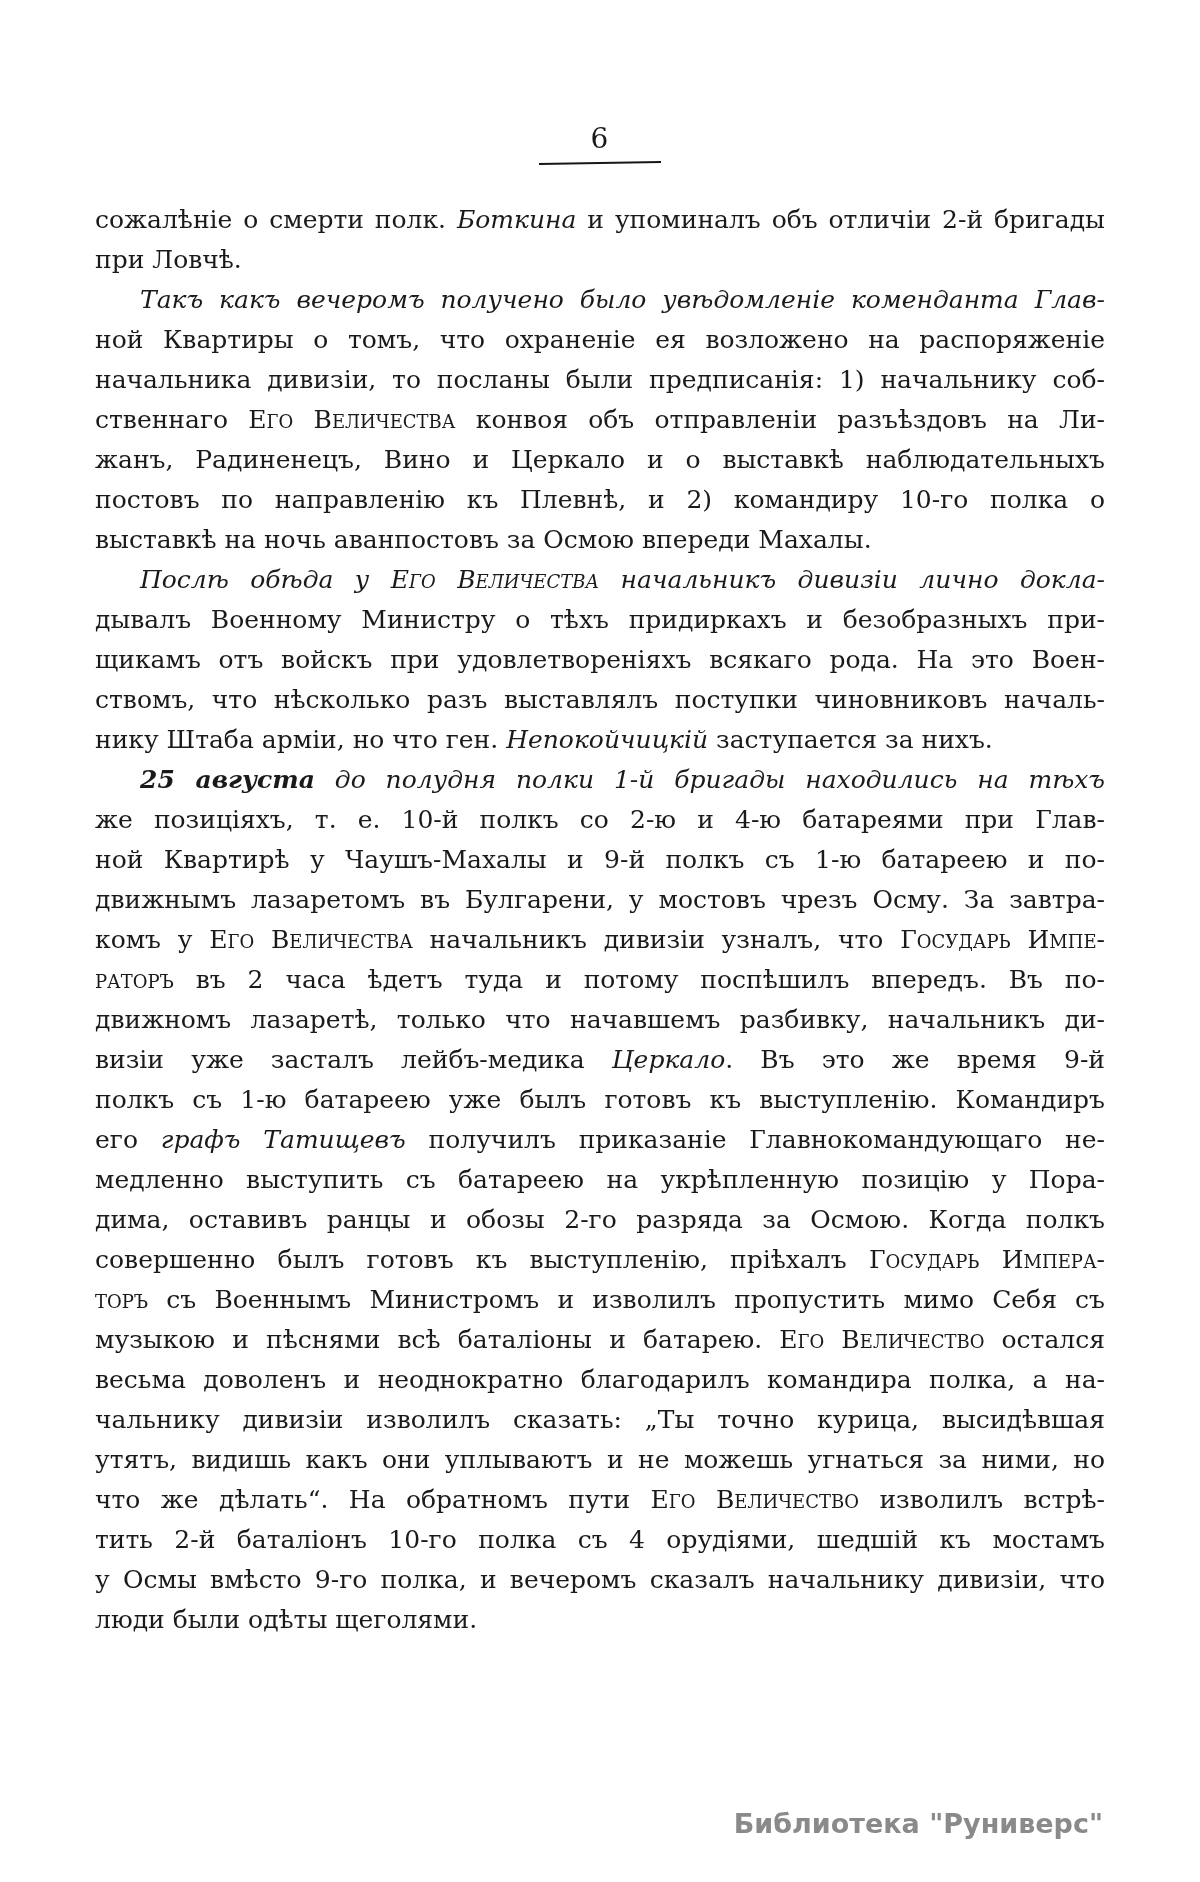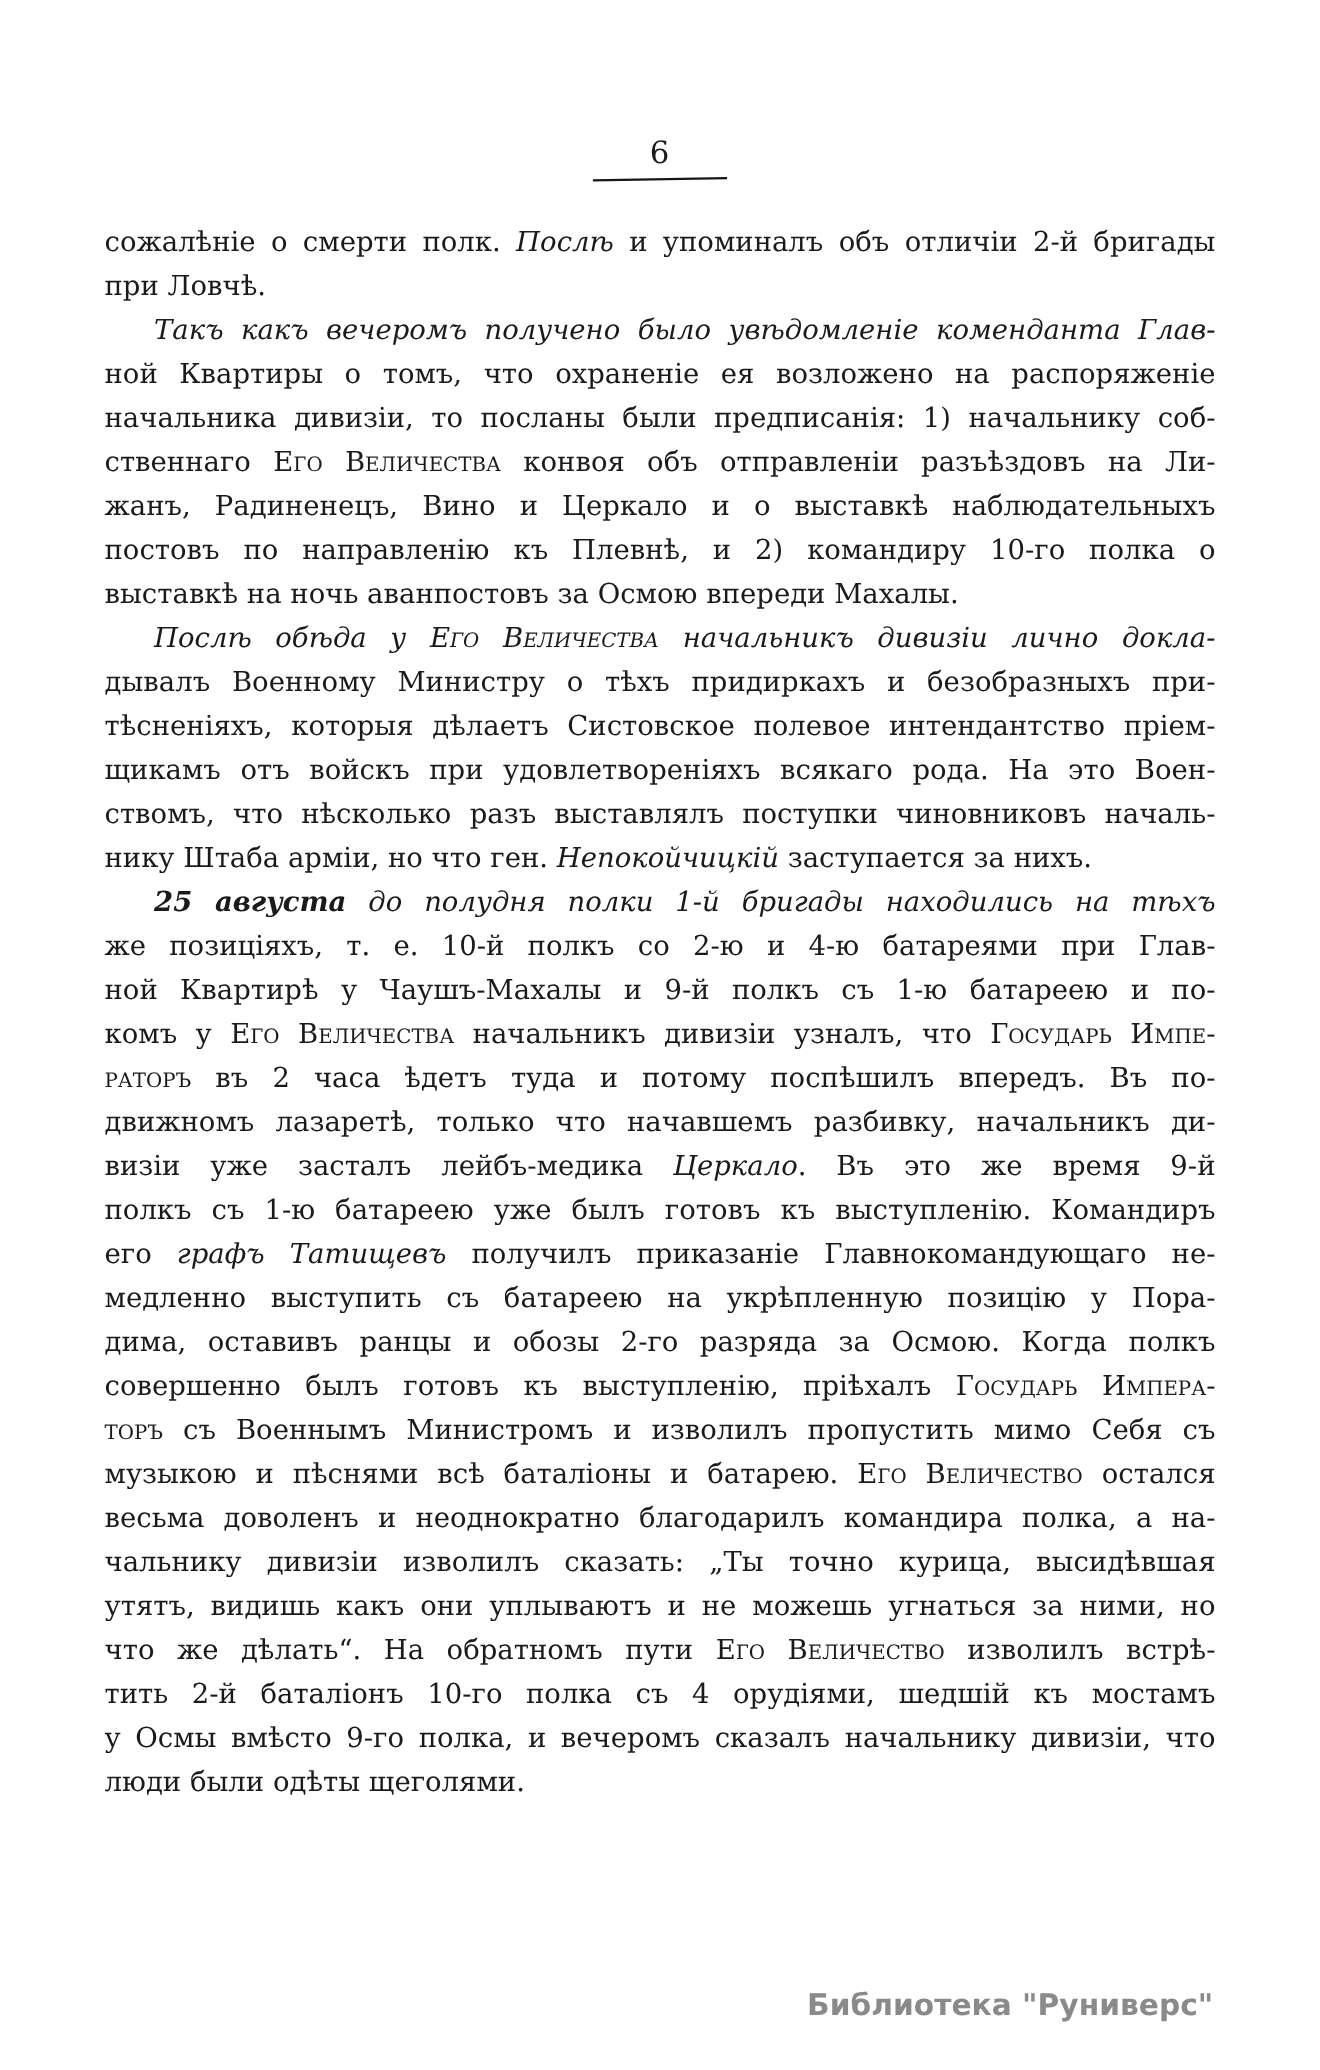--- a/index.html
+++ b/index.html
@@ -69,38 +69,38 @@
 <body>
 
 <div class="page">
 
   <div class="page-head">
     <span class="page-number">6</span>
     <div class="head-rule"></div>
   </div>
 
   <div class="text-block">
-      <div class="line"><span>сожалѣніе о смерти полк. </span><span class="it">Послѣ</span><span> и упоминалъ объ отличіи 2-й бригады</span></div>
+      <div class="line"><span>сожалѣніе о смерти полк. </span><span class="it">Боткина</span><span> и упоминалъ объ отличіи 2-й бригады</span></div>
       <div class="line last"><span>при Ловчѣ.</span></div>
       <div class="line indent"><span>Такъ какъ вечеромъ получено было увѣдомленіе коменданта Глав-</span></div>
       <div class="line"><span>ной Квартиры о томъ, что охраненіе ея возложено на распоряженіе</span></div>
       <div class="line"><span>начальника дивизіи, то посланы были предписанія: 1) начальнику соб-</span></div>
       <div class="line"><span>ственнаго </span><span class="sc">Его Величества</span><span> конвоя объ отправленіи разъѣздовъ на Ли-</span></div>
       <div class="line"><span>жанъ, Радиненецъ, Вино и Церкало и о выставкѣ наблюдательныхъ</span></div>
       <div class="line"><span>постовъ по направленію къ Плевнѣ, и 2) командиру 10-го полка о</span></div>
       <div class="line last"><span>выставкѣ на ночь аванпостовъ за Осмою впереди Махалы.</span></div>
       <div class="line indent"><span>Послѣ обѣда у </span><span class="sc">Его Величества</span><span> начальникъ дивизіи лично докла-</span></div>
       <div class="line"><span>дывалъ Военному Министру о тѣхъ придиркахъ и безобразныхъ при-</span></div>
-      <div class="line"><span>тѣсненіяхъ, которыя дѣлаетъ Систовское полевое интендантство пріем-</span></div>
       <div class="line"><span>щикамъ отъ войскъ при удовлетвореніяхъ всякаго рода. На это Воен-</span></div>
       <div class="line"><span>ствомъ, что нѣсколько разъ выставлялъ поступки чиновниковъ началь-</span></div>
       <div class="line last"><span>нику Штаба арміи, но что ген. </span><span class="it">Непокойчицкій</span><span> заступается за нихъ.</span></div>
       <div class="line indent"><span class="b">25 августа</span><span> до полудня полки 1-й бригады находились на тѣхъ</span></div>
       <div class="line"><span>же позиціяхъ, т. е. 10-й полкъ со 2-ю и 4-ю батареями при Глав-</span></div>
       <div class="line"><span>ной Квартирѣ у Чаушъ-Махалы и 9-й полкъ съ 1-ю батареею и по-</span></div>
+      <div class="line"><span>движнымъ лазаретомъ въ Булгарени, у мостовъ чрезъ Осму. За завтра-</span></div>
       <div class="line"><span>комъ у </span><span class="sc">Его Величества</span><span> начальникъ дивизіи узналъ, что </span><span class="sc">Государь Импе-</span></div>
       <div class="line"><span class="sc">раторъ</span><span> въ 2 часа ѣдетъ туда и потому поспѣшилъ впередъ. Въ по-</span></div>
       <div class="line"><span>движномъ лазаретѣ, только что начавшемъ разбивку, начальникъ ди-</span></div>
       <div class="line"><span>визіи уже засталъ лейбъ-медика </span><span class="it">Церкало</span><span>. Въ это же время 9-й</span></div>
       <div class="line"><span>полкъ съ 1-ю батареею уже былъ готовъ къ выступленію. Командиръ</span></div>
       <div class="line"><span>его </span><span class="it">графъ Татищевъ</span><span> получилъ приказаніе Главнокомандующаго не-</span></div>
       <div class="line"><span>медленно выступить съ батареею на укрѣпленную позицію у Пора-</span></div>
       <div class="line"><span>дима, оставивъ ранцы и обозы 2-го разряда за Осмою. Когда полкъ</span></div>
       <div class="line"><span>совершенно былъ готовъ къ выступленію, пріѣхалъ </span><span class="sc">Государь Импера-</span></div>
       <div class="line"><span class="sc">торъ</span><span> съ Военнымъ Министромъ и изволилъ пропустить мимо Себя съ</span></div>

